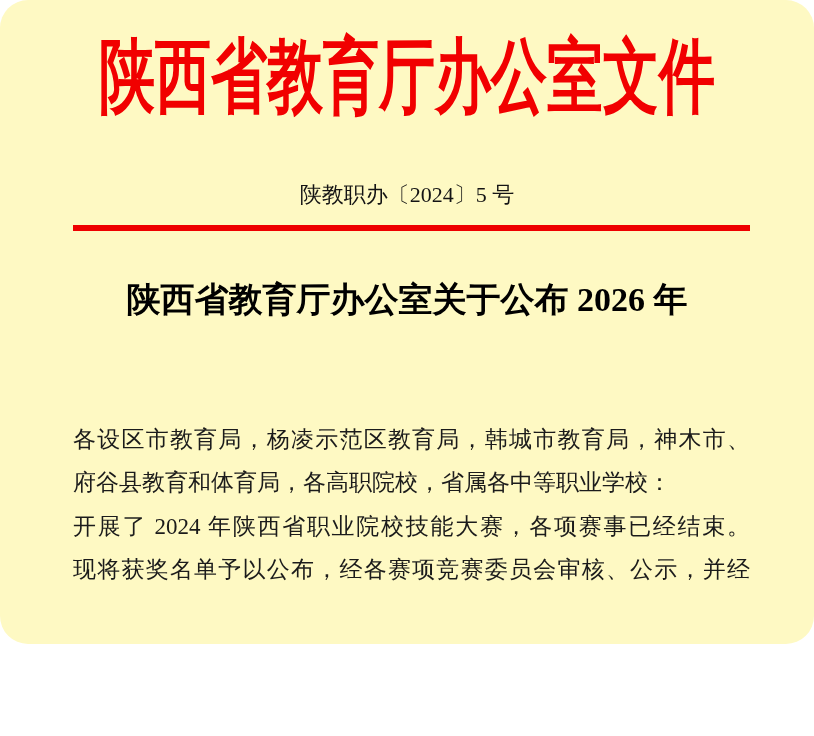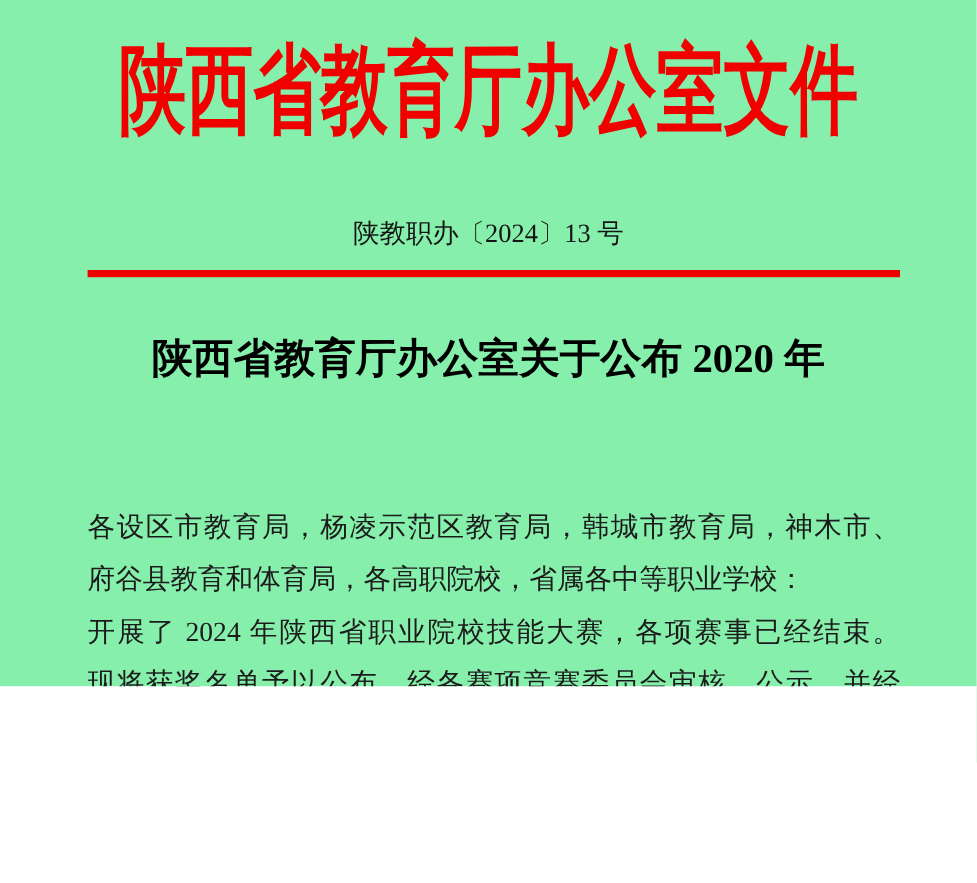--- a/index.html
+++ b/index.html
@@ -3,25 +3,26 @@
 <meta charset="utf-8">
 <style>
   html, body {
     margin: 0;
     padding: 0;
     background: #ffffff;
   }
   .page {
     position: relative;
     width: 814px;
-    height: 572px;
-    background: #86efac;
+    height: 644px;
+    background: #fef9c3;
     overflow: hidden;
     font-family: "Liberation Serif", "DejaVu Serif", serif;
     color: #000000;
+    border-radius: 28px;
   }
 
   
   .org-header {
     position: absolute;
     top: 0;
     left: 0;
     right: 0;
     height: 152px;
     display: flex;
@@ -108,26 +109,26 @@
 </style>
 </head>
 <body>
 
 <div class="page">
 
   <div class="org-header">
     <span class="org-header-text">陕西省教育厅办公室文件</span>
   </div>
 
-  <div class="doc-number">陕教职办〔2024〕13 号</div>
+  <div class="doc-number">陕教职办〔2024〕5 号</div>
 
   <div class="red-rule"></div>
 
   <div class="doc-title">
-    <div class="doc-title-line">陕西省教育厅办公室关于公布 2020 年</div>
+    <div class="doc-title-line">陕西省教育厅办公室关于公布 2026 年</div>
   </div>
 
   <div class="doc-body">
     <p class="body-line fill">各设区市教育局，杨凌示范区教育局，韩城市教育局，神木市、</p>
     <p class="body-line end">府谷县教育和体育局，各高职院校，省属各中等职业学校：</p>
     <p class="body-line fill">开展了 2024 年陕西省职业院校技能大赛，各项赛事已经结束。</p>
     <p class="body-line fill">现将获奖名单予以公布，经各赛项竞赛委员会审核、公示，并经</p>
   </div>
 
 </div>

